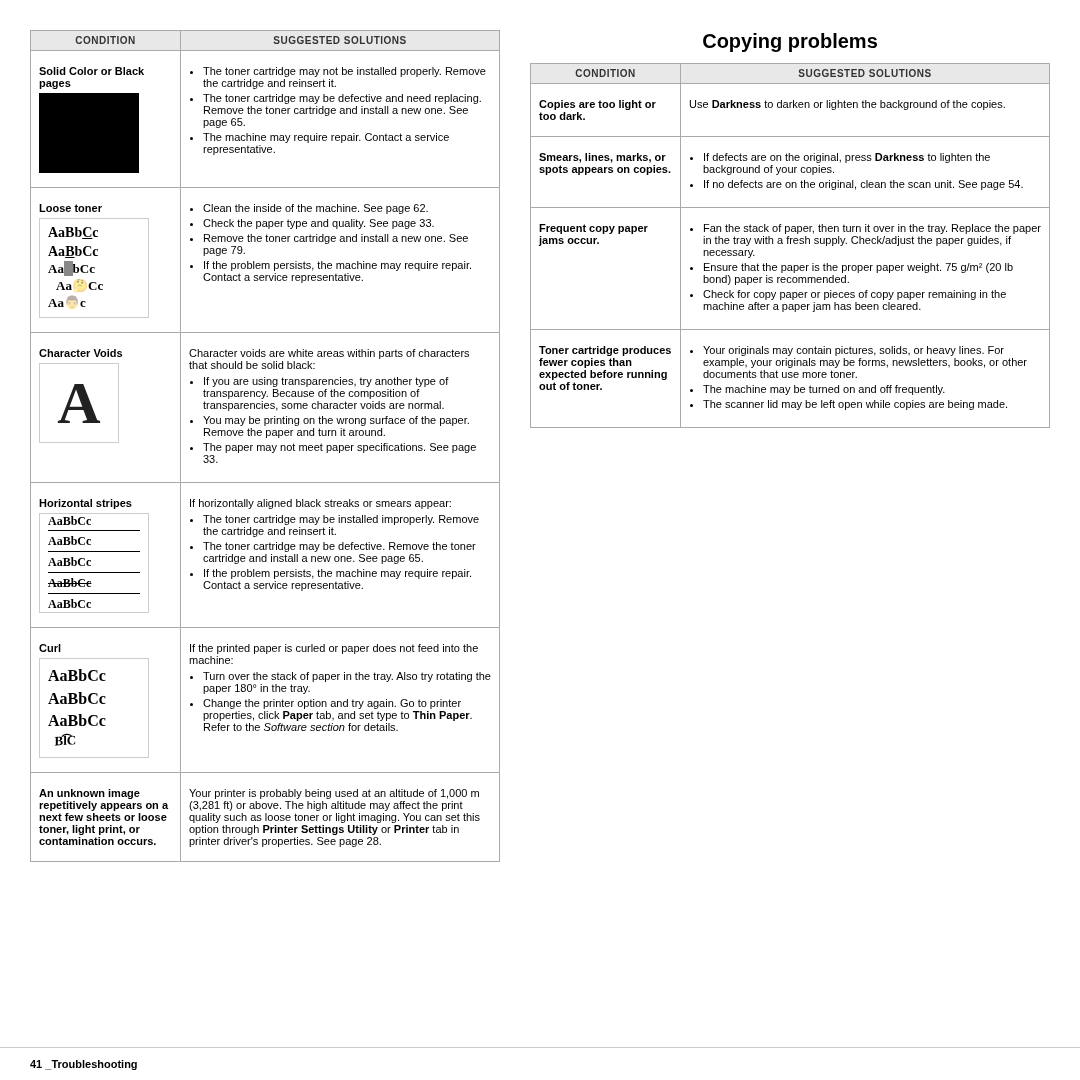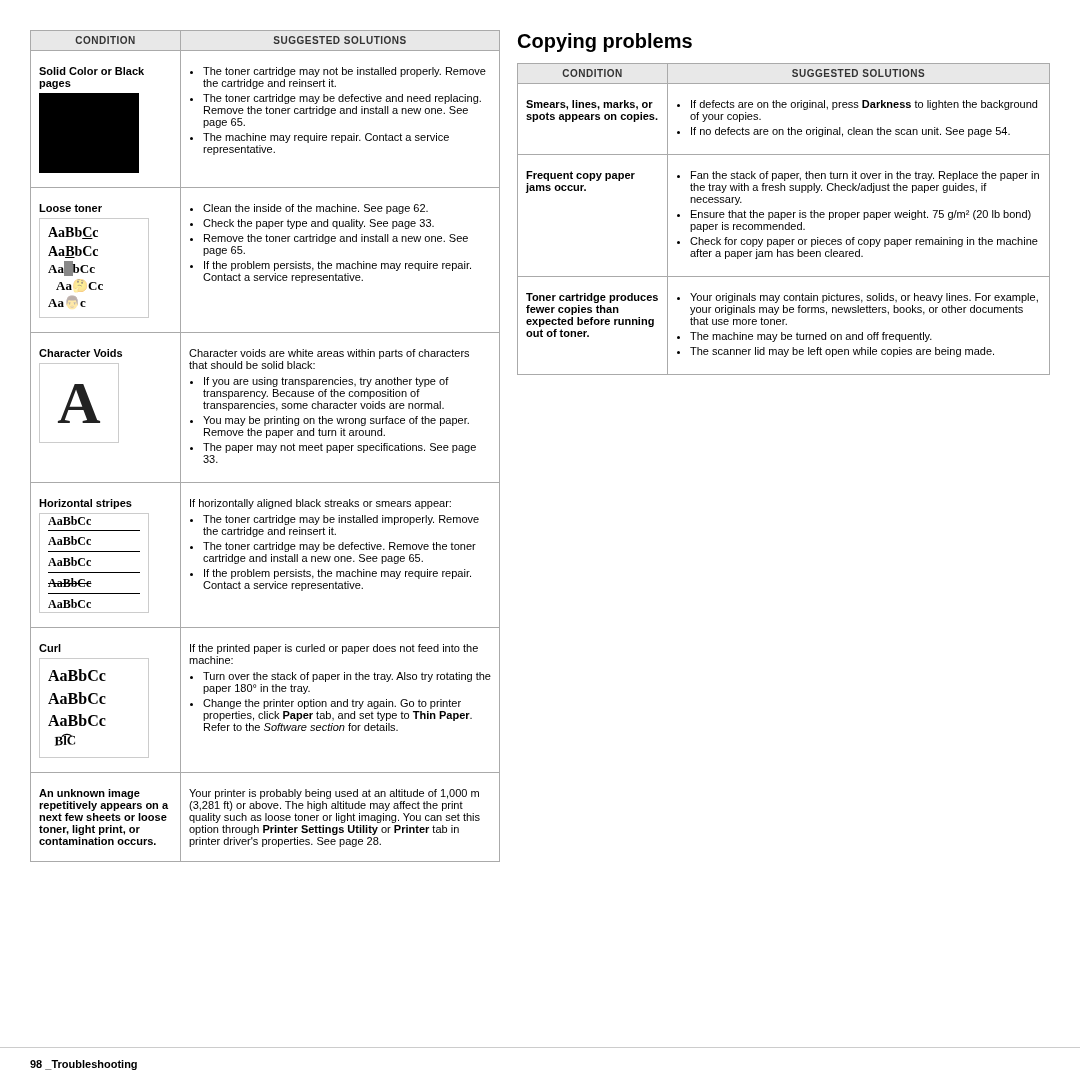--- a/index.html
+++ b/index.html
@@ -11,21 +11,21 @@
       width: 1080px;
       height: 1080px;
       overflow: hidden;
       display: flex;
       flex-direction: column;
     }
     .page {
       display: flex;
       flex-direction: row;
       padding: 30px 30px 20px 30px;
-      gap: 17px;
+      gap: 30px;
       flex: 1;
     }
     
     .left-col {
       width: 470px;
       flex-shrink: 0;
     }
     
     .right-col {
       flex: 1;
@@ -139,20 +139,21 @@
       font-size: 16px;
       font-family: serif;
       line-height: 1.4;
     }
     
     .section-title {
       font-size: 20px;
       font-weight: bold;
       margin-bottom: 10px;
       font-family: Arial, sans-serif;
+      text-align: center;
     }
     
     .page-footer {
       padding: 10px 30px;
       font-size: 11px;
       font-weight: bold;
       border-top: 1px solid #ccc;
     }
     b { font-weight: bold; }
     i { font-style: italic; }
@@ -196,21 +197,21 @@
               <span style="font-size:14px;font-family:serif;">Aa<span style="text-decoration:underline;">B</span>bCc</span>
               <span style="font-size:13px;font-family:serif;">Aa<span style="background:#888;color:#888;">B</span>bCc</span>
               <span style="font-size:13px;font-family:serif;margin-left:8px;">Aa<span style="opacity:0.5;">🤔</span>Cc</span>
               <span style="font-size:13px;font-family:serif;">Aa<span style="opacity:0.4;">👨</span>c</span>
             </div>
           </td>
           <td class="solution-col">
             <ul>
               <li>Clean the inside of the machine. See page 62.</li>
               <li>Check the paper type and quality. See page 33.</li>
-              <li>Remove the toner cartridge and install a new one. See page 65.</li>
+              <li>Remove the toner cartridge and install a new one. See page 79.</li>
               <li>If the problem persists, the machine may require repair. Contact a service representative.</li>
             </ul>
           </td>
         </tr>
 
         <tr>
           <td class="condition-col">
             <span><b>Character Voids</b></span>
             <div class="img-char-void">
               <span style="font-size:60px;font-family:serif;font-weight:bold;color:#222;">A</span>
@@ -282,20 +283,28 @@
     <h2 class="section-title">Copying problems</h2>
     <table class="prob-table">
       <thead>
         <tr>
           <th class="condition-header">CONDITION</th>
           <th class="solution-header">SUGGESTED SOLUTIONS</th>
         </tr>
       </thead>
       <tbody>
 
+        <tr>
+          <td class="condition-col">
+            <b>Copies are too light or too dark.</b>
+          </td>
+          <td class="solution-col">
+            <span>Use <b>Darkness</b> to darken or lighten the background of the copies.</span>
+          </td>
+        </tr>
 
         <tr>
           <td class="condition-col">
             <b>Smears, lines, marks, or spots appears on copies.</b>
           </td>
           <td class="solution-col">
             <ul>
               <li>If defects are on the original, press <b>Darkness</b> to lighten the background of your copies.</li>
               <li>If no defects are on the original, clean the scan unit. See page 54.</li>
             </ul>
@@ -329,14 +338,14 @@
               <li>The scanner lid may be left open while copies are being made.</li>
             </ul>
           </td>
         </tr>
       </tbody>
     </table>
   </div>
 </div>
 
 <div class="page-footer">
-  <span>98 _Troubleshooting</span>
+  <span>41 _Troubleshooting</span>
 </div>
 
 </body></html>

